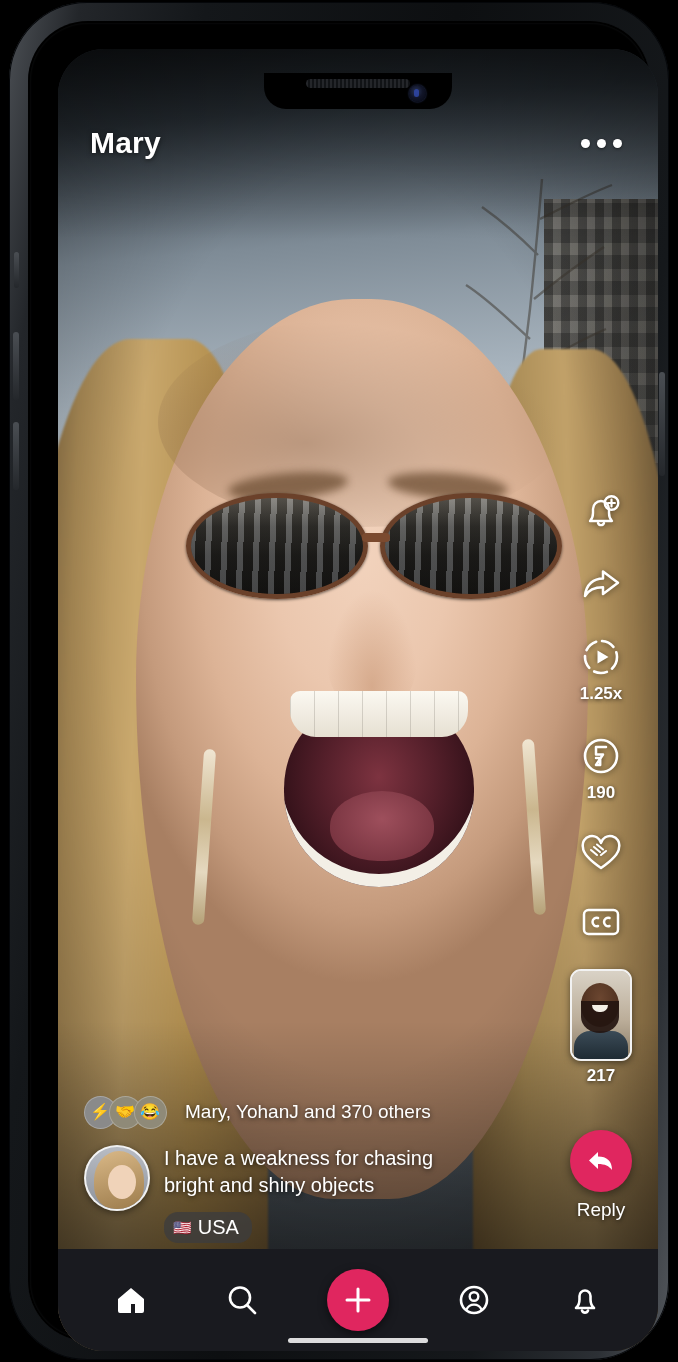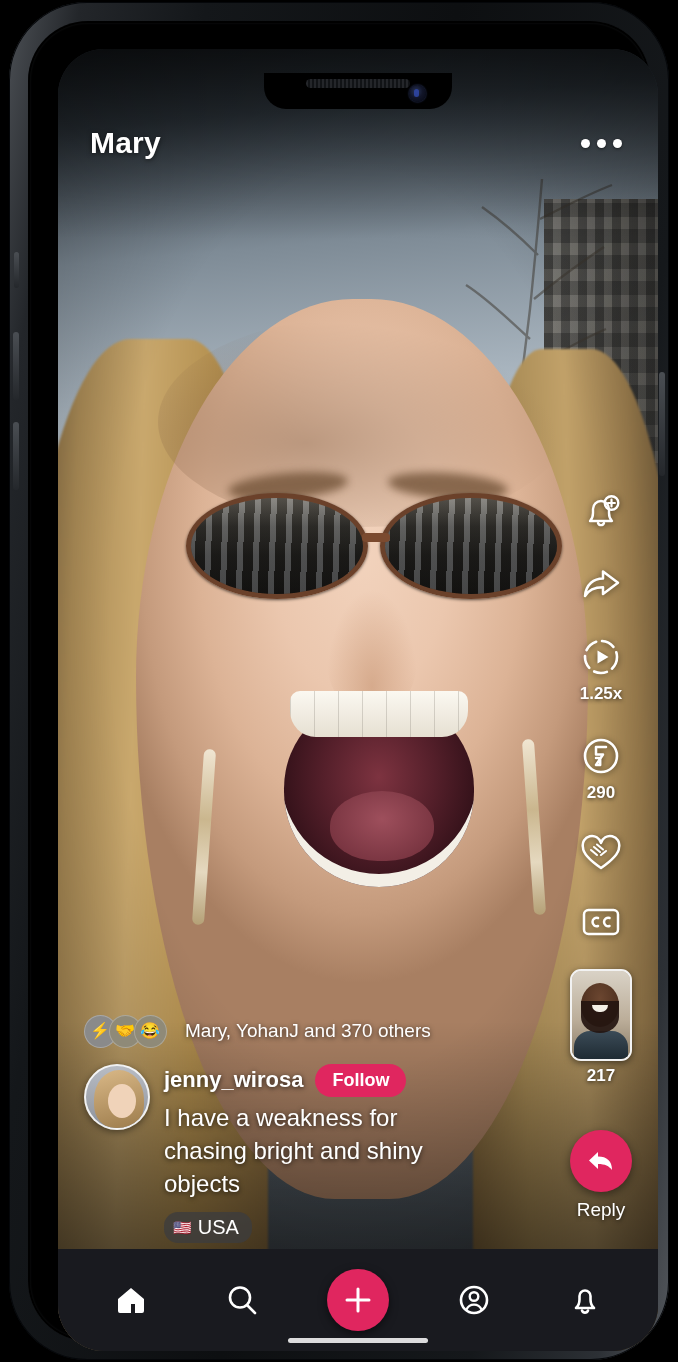--- a/index.html
+++ b/index.html
@@ -233,21 +233,21 @@
   .avatar .a-face{position:absolute;left:22px;top:18px;width:28px;height:34px;border-radius:50%;
     background:#f0d3b9;}
   .post-col{flex:1;min-width:0;}
   .name-row{display:flex;align-items:center;gap:12px;margin-bottom:4px;}
   .username{color:#fff;font-size:22px;font-weight:700;text-shadow:0 1px 5px rgba(0,0,0,.75);}
   .follow-btn{
     color:#fff;font-size:18px;font-weight:700;
     padding:6px 17px;border-radius:17px;border:none;cursor:pointer;
     font-family:"Liberation Sans",sans-serif;
   }
-  .caption{color:#fff;font-size:24px;line-height:1.38;text-shadow:0 1px 5px rgba(0,0,0,.75);max-width:310px;}
+  .caption{color:#fff;font-size:20px;line-height:1.38;text-shadow:0 1px 5px rgba(0,0,0,.75);max-width:310px;}
   .tag{
     display:inline-flex;align-items:center;gap:6px;margin-top:12px;
     background:rgba(60,60,62,.78);border-radius:14px;padding:4px 13px 4px 9px;
   }
   .tag-flag{font-size:15px;}
   .tag-text{color:#fff;font-size:20px;}
 
   
   .nav{
     position:absolute;left:0;right:0;bottom:0;height:102px;
@@ -354,21 +354,21 @@
               <path d="M18.5 15.5 L29.5 22 L18.5 28.5 Z" fill="#fff"></path>
             </svg>
             <div class="rail-label">1.25x</div>
           </div>
 
           <div class="rail-item">
             <svg width="44" height="44" viewBox="0 0 44 44">
               <circle cx="22" cy="22" r="16" fill="none" stroke="#fff" stroke-width="2.6"></circle>
               <path d="M27 13 H17 v7.5 h7 l-7 10.5 h4.2 v-7 H17" fill="none" stroke="#fff" stroke-width="2.5" stroke-linejoin="round" stroke-linecap="round"></path>
             </svg>
-            <div class="rail-label">290</div>
+            <div class="rail-label">190</div>
           </div>
 
           <div class="rail-item">
             <svg width="46" height="42" viewBox="0 0 46 42">
               <path d="M23 35 C10 26 5 20 5 14.5 A8.5 8.5 0 0 1 23 10 A8.5 8.5 0 0 1 41 14.5 C41 20 36 26 23 35 Z" fill="none" stroke="#fff" stroke-width="2.5" stroke-linejoin="round"></path>
               <path d="M13 17 l6 5 M16 14 l6 5 M19 11.5 l6 5 M23 22 l5 -4" fill="none" stroke="#fff" stroke-width="2.1" stroke-linecap="round"></path>
             </svg>
           </div>
 
           <div class="rail-item">
@@ -411,24 +411,20 @@
             </div>
             <div class="reactions-text">Mary, YohanJ and 370 others</div>
           </div>
 
           <div class="post-row">
             <div class="avatar">
               <div class="a-hair"></div>
               <div class="a-face"></div>
             </div>
             <div class="post-col">
-              <div class="name-row">
-                <div class="username">jenny_wirosa</div>
-                <button class="follow-btn" style="background: rgb(224, 38, 95);">Follow</button>
-              </div>
               <div class="caption">I have a weakness for chasing bright and shiny objects</div>
               <div class="tag">
                 <span class="tag-flag">🇺🇸</span>
                 <span class="tag-text">USA</span>
               </div>
             </div>
           </div>
 
         </div>
 

